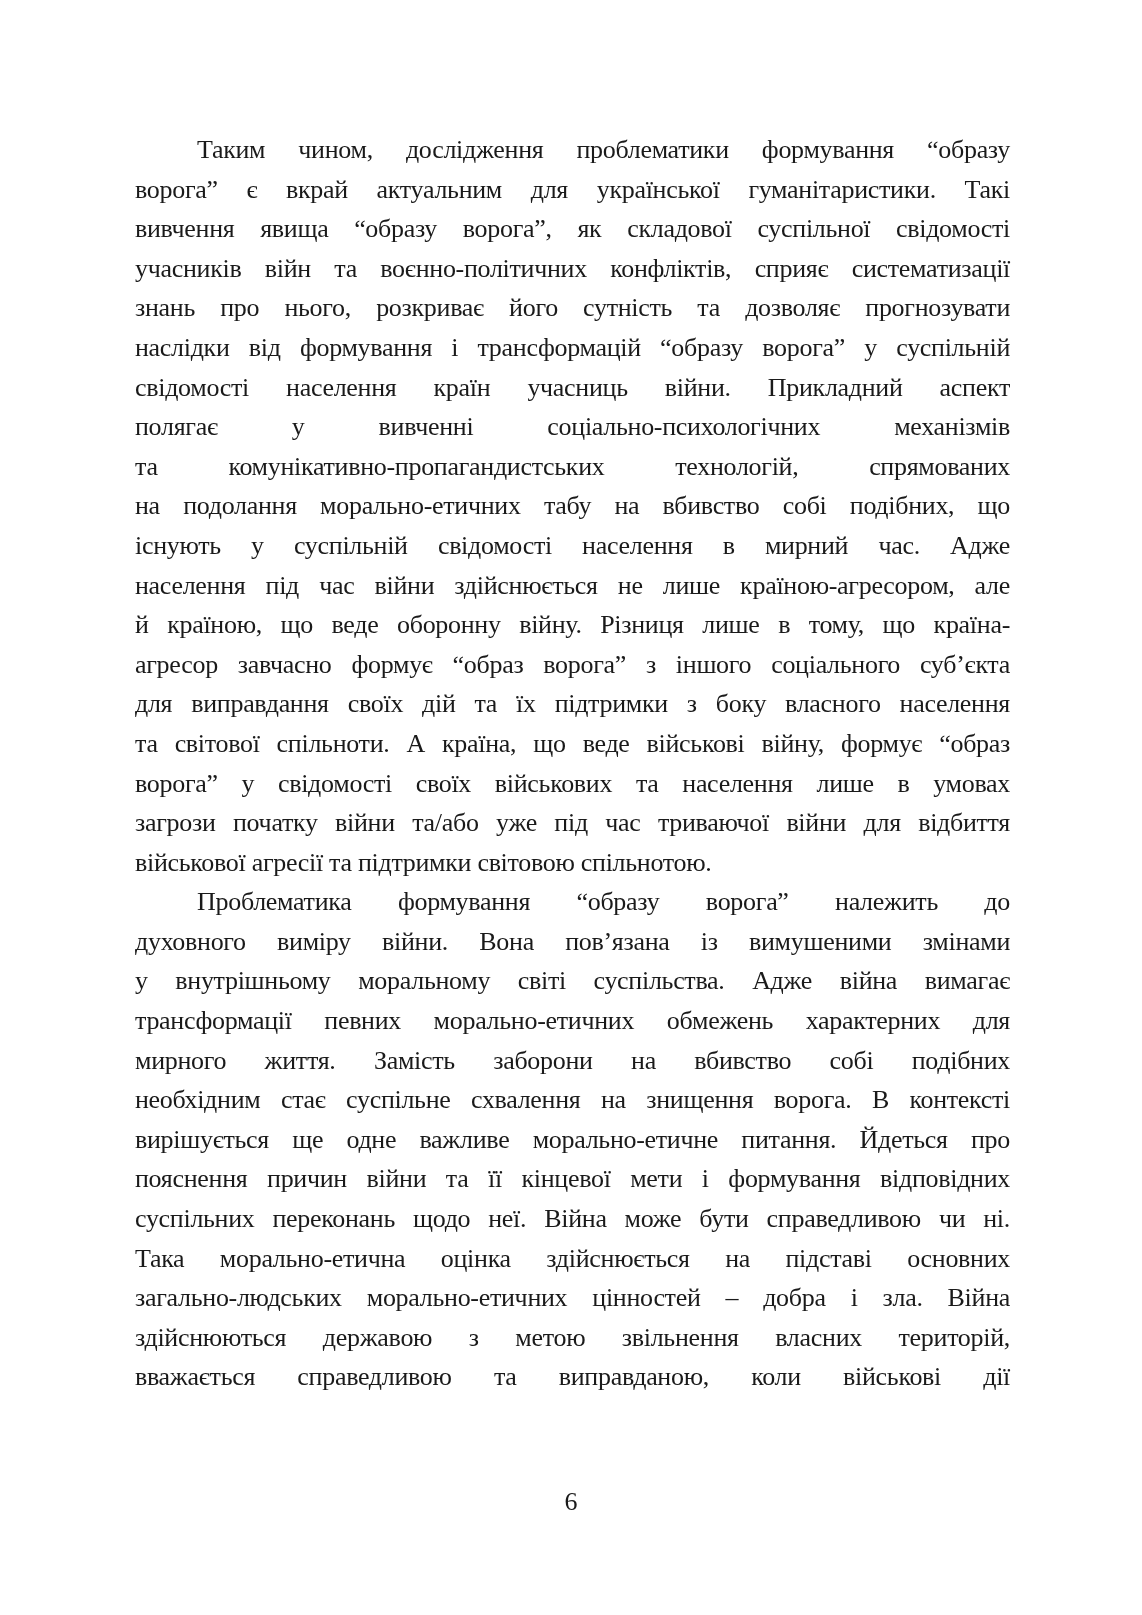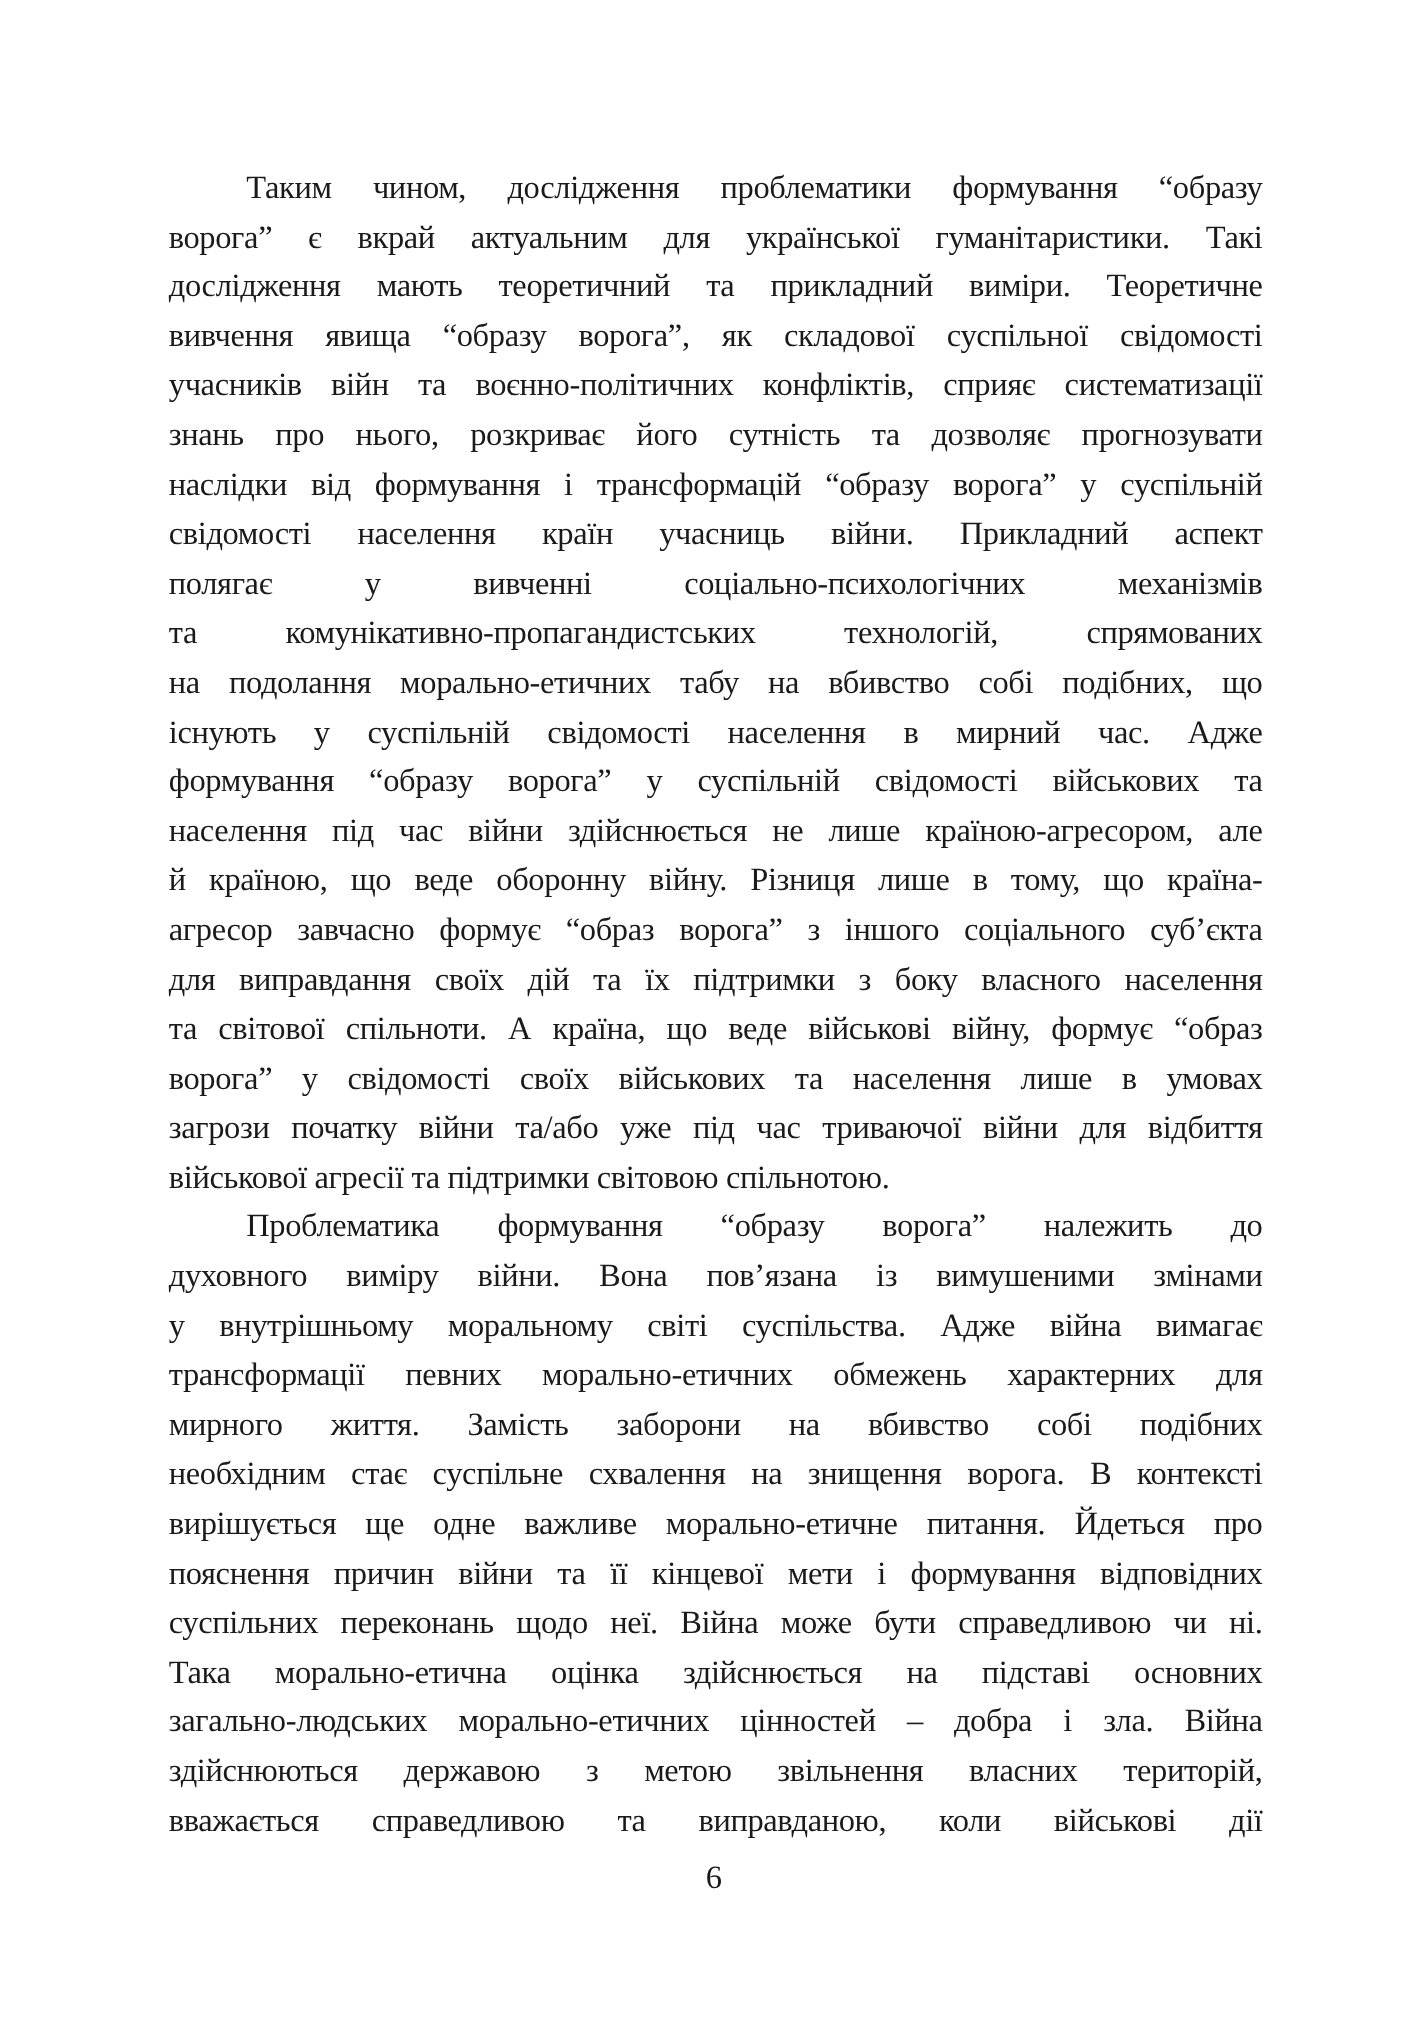--- a/index.html
+++ b/index.html
@@ -26,31 +26,29 @@
     }
   </style>
 </head>
 <body>
 
 <div class="page">
   <div class="text-block" id="text-block">
       <div>
         <div class="line indent" style="white-space: normal;">Таким чином, дослідження проблематики формування “образу</div>
         <div class="line" style="white-space: normal;">ворога” є вкрай актуальним для української гуманітаристики. Такі</div>
-        <div class="line" style="white-space: normal;">дослідження мають теоретичний та прикладний виміри. Теоретичне</div>
         <div class="line" style="white-space: normal;">вивчення явища “образу ворога”, як складової суспільної свідомості</div>
         <div class="line" style="white-space: normal;">учасників війн та воєнно-політичних конфліктів, сприяє систематизації</div>
         <div class="line" style="white-space: normal;">знань про нього, розкриває його сутність та дозволяє прогнозувати</div>
         <div class="line" style="white-space: normal;">наслідки від формування і трансформацій “образу ворога” у суспільній</div>
         <div class="line" style="white-space: normal;">свідомості населення країн учасниць війни. Прикладний аспект</div>
         <div class="line" style="white-space: normal;">полягає у вивченні соціально-психологічних механізмів</div>
         <div class="line" style="white-space: normal;">та комунікативно-пропагандистських технологій, спрямованих</div>
         <div class="line" style="white-space: normal;">на подолання морально-етичних табу на вбивство собі подібних, що</div>
         <div class="line" style="white-space: normal;">існують у суспільній свідомості населення в мирний час. Адже</div>
-        <div class="line" style="white-space: normal;">формування “образу ворога” у суспільній свідомості військових та</div>
         <div class="line" style="white-space: normal;">населення під час війни здійснюється не лише країною-агресором, але</div>
         <div class="line" style="white-space: normal;">й країною, що веде оборонну війну. Різниця лише в тому, що країна-</div>
         <div class="line" style="white-space: normal;">агресор завчасно формує “образ ворога” з іншого соціального суб’єкта</div>
         <div class="line" style="white-space: normal;">для виправдання своїх дій та їх підтримки з боку власного населення</div>
         <div class="line" style="white-space: normal;">та світової спільноти. А країна, що веде військові війну, формує “образ</div>
         <div class="line" style="white-space: normal;">ворога” у свідомості своїх військових та населення лише в умовах</div>
         <div class="line" style="white-space: normal;">загрози початку війни та/або уже під час триваючої війни для відбиття</div>
         <div class="line last" style="white-space: normal;">військової агресії та підтримки світовою спільнотою.</div>
       </div>
       <div>

